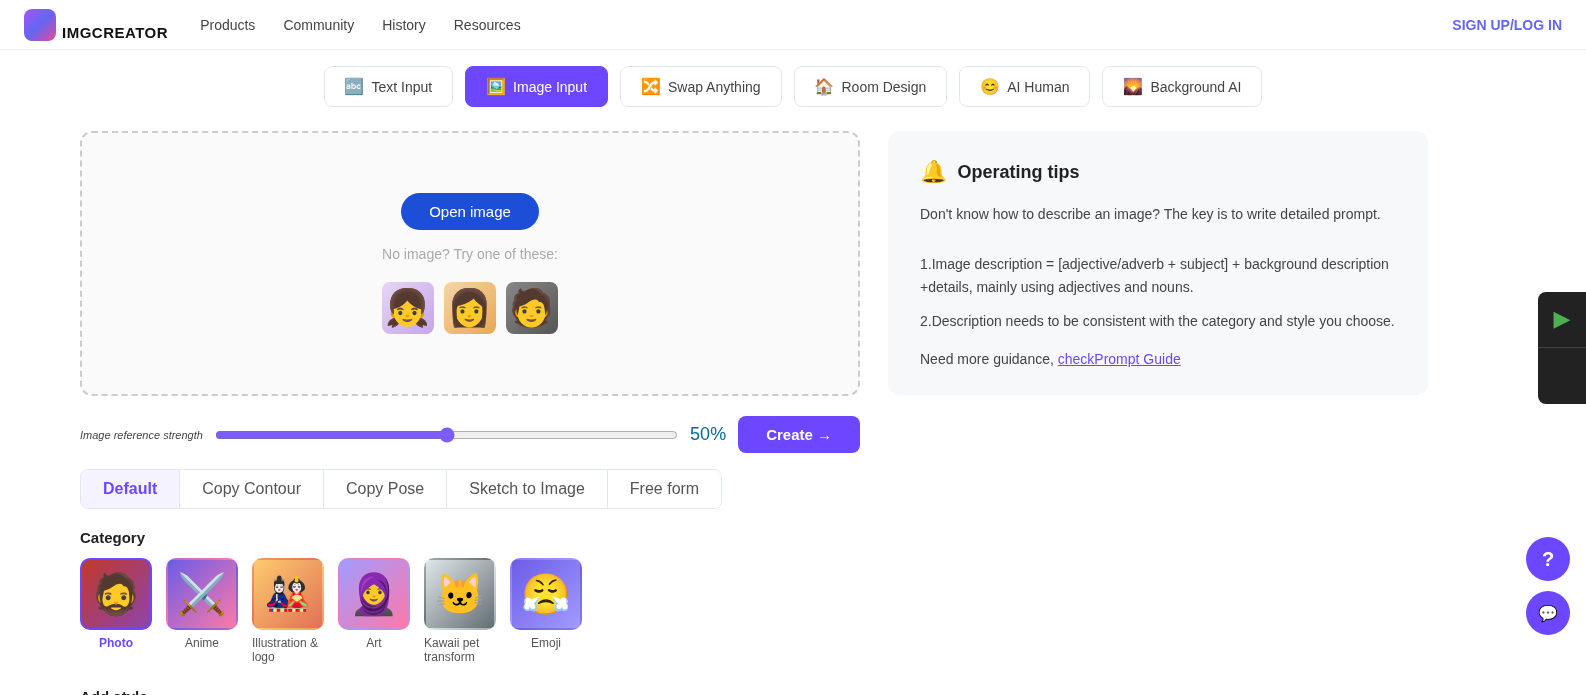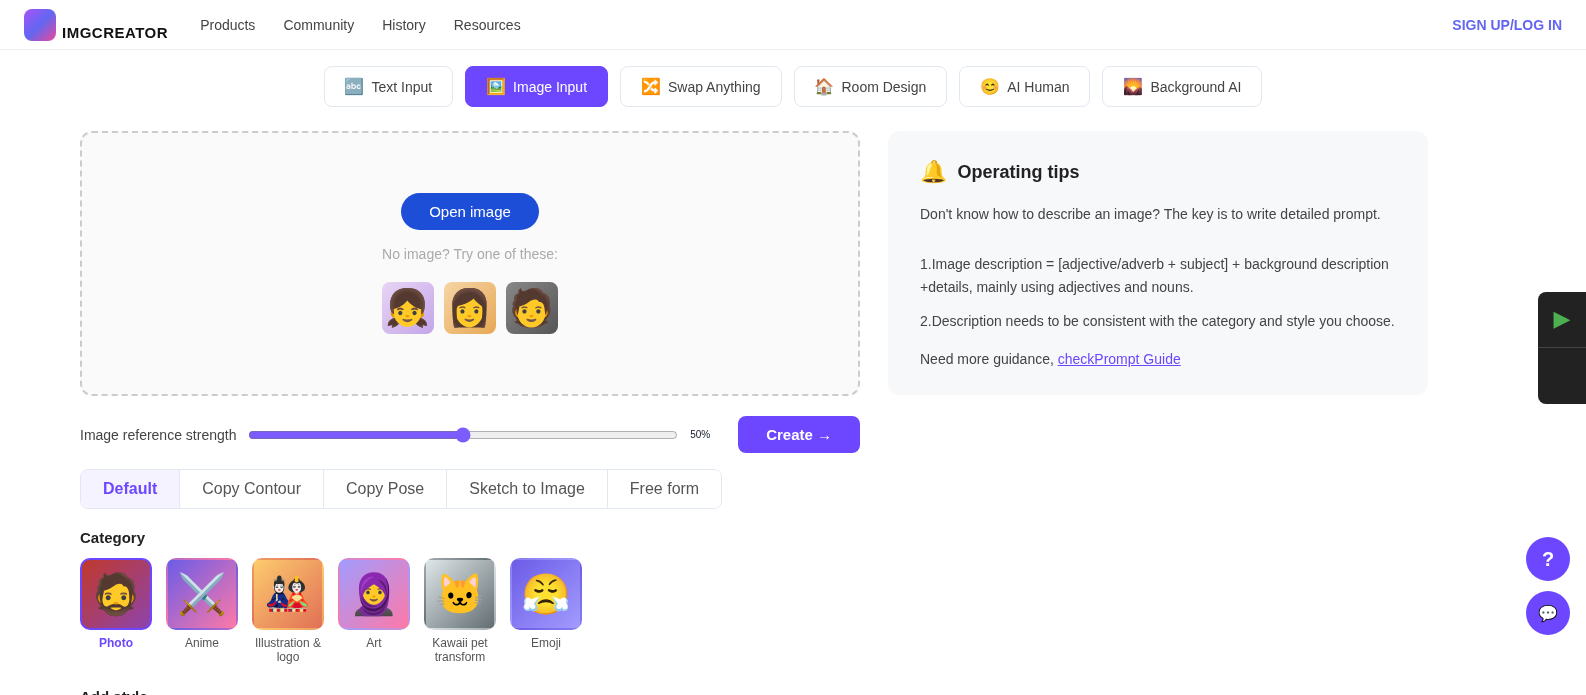--- a/index.html
+++ b/index.html
@@ -58,23 +58,23 @@
       display: flex; align-items: center; justify-content: center; font-size: 22px;
     }
     .sample-img.img1 { background: linear-gradient(135deg, #e8d5f5, #c4a5e8); }
     .sample-img.img2 { background: linear-gradient(135deg, #f5d5a5, #e8a855); }
     .sample-img.img3 { background: linear-gradient(135deg, #888, #555); }
 
     
     .strength-row {
       display: flex; align-items: center; gap: 12px; margin-bottom: 16px;
     }
-    .strength-label { font-size: 14px; color: #444; white-space: nowrap; }
+    .strength-label { font-size: 11px; color: #444; white-space: nowrap; font-style: italic; }
     .strength-slider { flex: 1; accent-color: #7c5cfc; cursor: pointer; }
-    .strength-value { font-size: 10px; color: #0f172a; min-width: 36px; }
+    .strength-value { font-size: 18px; color: #0369a1; min-width: 36px; }
     .create-btn {
       background: #6c47ff; color: #fff; border: none;
       padding: 10px 28px; border-radius: 8px; font-size: 15px; font-weight: 600;
       cursor: pointer; display: flex; align-items: center; gap: 8px; white-space: nowrap;
     }
 
     
     .mode-tabs {
       display: flex; gap: 0; border: 1.5px solid #e2e8f0; border-radius: 8px;
       overflow: hidden; margin-bottom: 20px; width: fit-content;
@@ -89,21 +89,21 @@
 
     
     .section-title { font-size: 15px; font-weight: 600; margin-bottom: 12px; color: #222; }
     .category-grid { display: flex; gap: 14px; flex-wrap: nowrap; overflow-x: auto; padding-bottom: 4px; }
     .category-item { display: flex; flex-direction: column; align-items: center; gap: 6px; cursor: pointer; flex-shrink: 0; }
     .category-thumb {
       width: 72px; height: 72px; border-radius: 10px; overflow: hidden;
       border: 2px solid transparent; display: flex; align-items: center; justify-content: center;
     }
     .category-thumb.selected { border-color: #6c47ff; }
-    .category-name { font-size: 12px; color: #555; text-align: center; max-width: 72px; }
+    .category-name { font-size: 12px; color: #555; text-align: left; max-width: 72px; }
     .category-name.selected { color: #6c47ff; font-weight: 600; }
 
     
     .cat-photo { background: linear-gradient(135deg, #c0392b, #8e44ad); }
     .cat-anime { background: linear-gradient(135deg, #6c5ce7, #fd79a8); }
     .cat-illustration { background: linear-gradient(135deg, #fdcb6e, #e17055); }
     .cat-art { background: linear-gradient(135deg, #a29bfe, #fd79a8); }
     .cat-kawaii { background: linear-gradient(135deg, #dfe6e9, #636e72); }
     .cat-emoji { background: linear-gradient(135deg, #6c5ce7, #a29bfe); }
 

